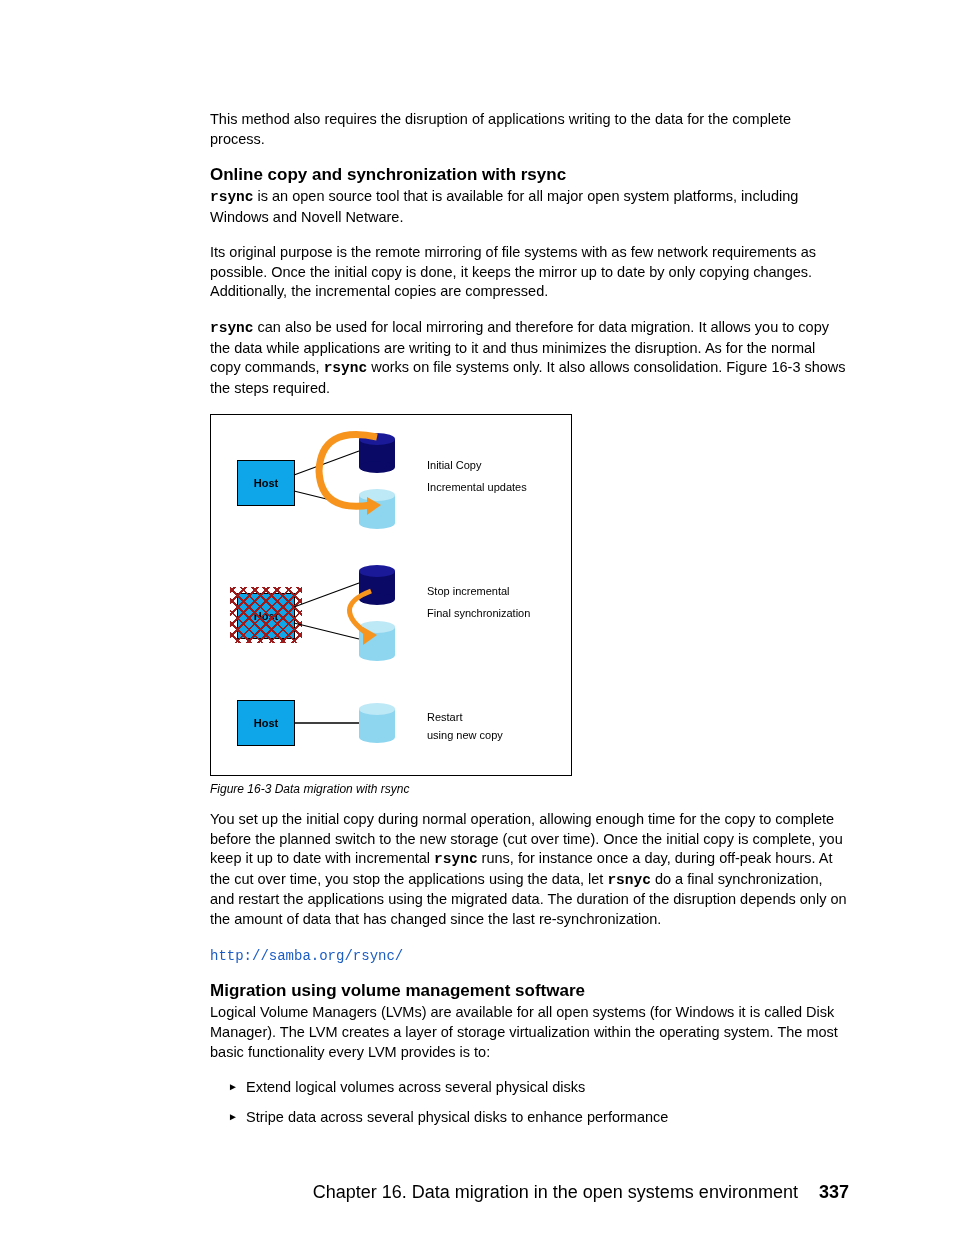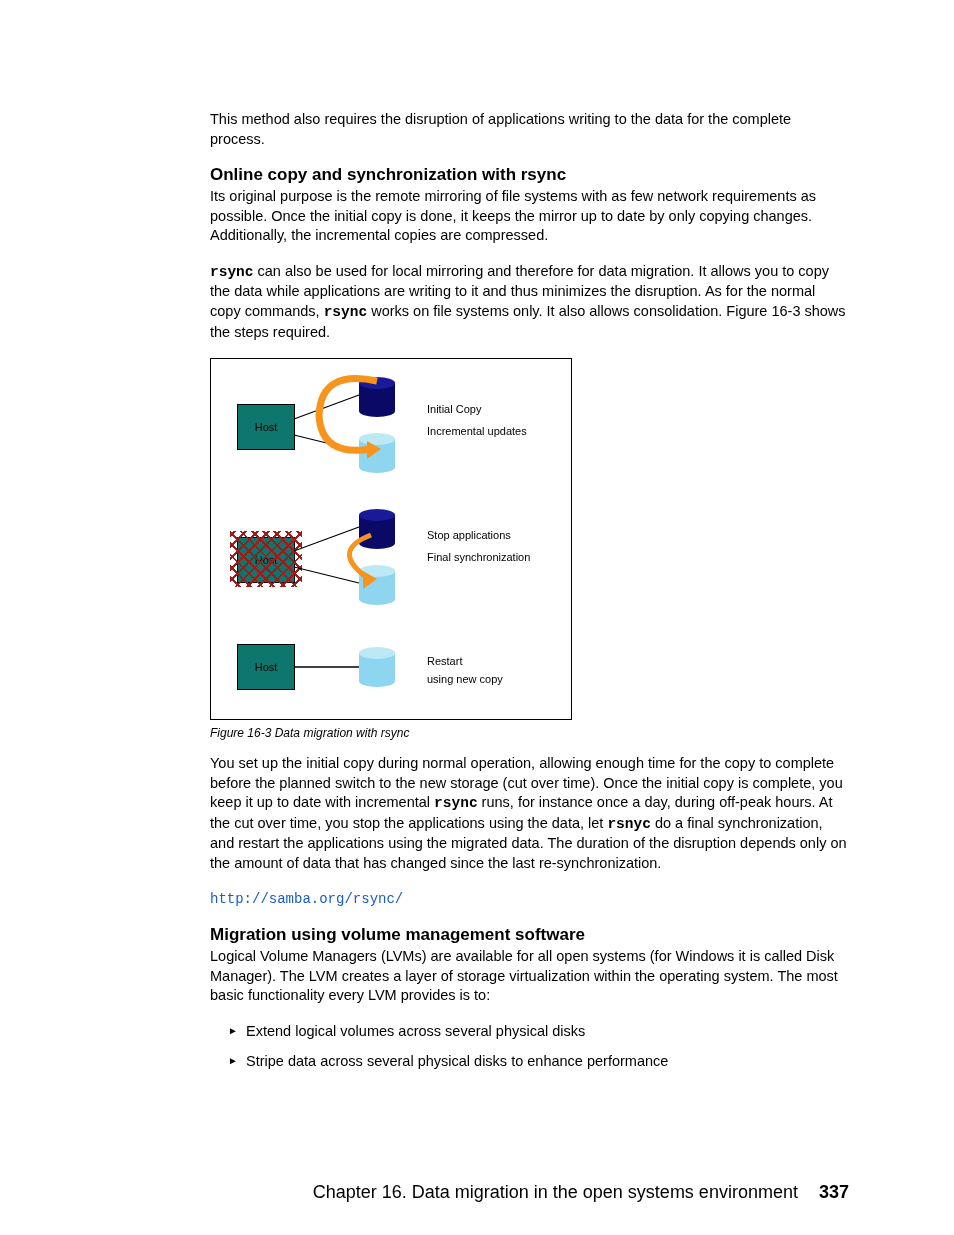--- a/index.html
+++ b/index.html
@@ -38,24 +38,24 @@
     border: 1px solid #000;
     width: 360px;
     height: 360px;
     position: relative;
     margin-top: 10px;
   }
   .hostbox {
     position: absolute;
     width: 56px;
     height: 44px;
-    background: #0f766e;
+    background: #0ea5e9;
     border: 1.5px solid #000;
     font-size: 11px;
-    font-weight: normal;
+    font-weight: bold;
     display: flex;
     align-items: center;
     justify-content: center;
   }
   .cyl {
     position: absolute;
     width: 36px;
     height: 40px;
   }
   .cyl .body {
@@ -107,20 +107,21 @@
   .footer .pn { font-weight: bold; margin-left: 16px; }
 </style>
 </head>
 <body>
 
 <div class="page">
 
   <p>This method also requires the disruption of applications writing to the data for the complete process.</p>
 
   <h3>Online copy and synchronization with rsync</h3>
+  <p><span class="mono">rsync</span><span> is an open source tool that is available for all major open system platforms, including Windows and Novell Netware.</span></p>
 
   <p>Its original purpose is the remote mirroring of file systems with as few network requirements as possible. Once the initial copy is done, it keeps the mirror up to date by only copying changes. Additionally, the incremental copies are compressed.</p>
 
   <p><span class="mono">rsync</span><span> can also be used for local mirroring and therefore for data migration. It allows you to copy the data while applications are writing to it and thus minimizes the disruption. As for the normal copy commands, </span><span class="mono">rsync</span><span> works on file systems only. It also allows consolidation. Figure 16-3 shows the steps required.</span></p>
 
   <div class="figure">
 
     <div class="hostbox" style="left:26px; top:45px;">Host</div>
     <div class="cyl dark" style="left:148px; top:18px;">
         <div class="body"></div>
@@ -152,21 +153,21 @@
         <div class="body"></div>
         <div class="bot"></div>
         <div class="top"></div>
       </div>
     <svg class="connector" style="left:0;top:130;" width="200" height="130">
       <line x1="83" y1="62" x2="148" y2="38" stroke="#000" stroke-width="1.2"></line>
       <line x1="83" y1="78" x2="148" y2="94" stroke="#000" stroke-width="1.2"></line>
       <path d="M 160 46 Q 118 62 158 90" stroke="#f7941d" stroke-width="5" fill="none"></path>
       <polygon points="152,82 166,90 152,100" fill="#f7941d"></polygon>
     </svg>
-    <div class="flabel" style="left:216px; top:168px;">Stop applications</div>
+    <div class="flabel" style="left:216px; top:168px;">Stop incremental</div>
     <div class="flabel" style="left:216px; top:190px;">Final synchronization</div>
 
     <div class="hostbox" style="left:26px; top:285px;">Host</div>
     <div class="cyl light" style="left:148px; top:288px;">
         <div class="body"></div>
         <div class="bot"></div>
         <div class="top"></div>
       </div>
     <svg class="connector" style="left:0;top:270;" width="200" height="70">
       <line x1="83" y1="38" x2="148" y2="38" stroke="#000" stroke-width="1.4"></line>

